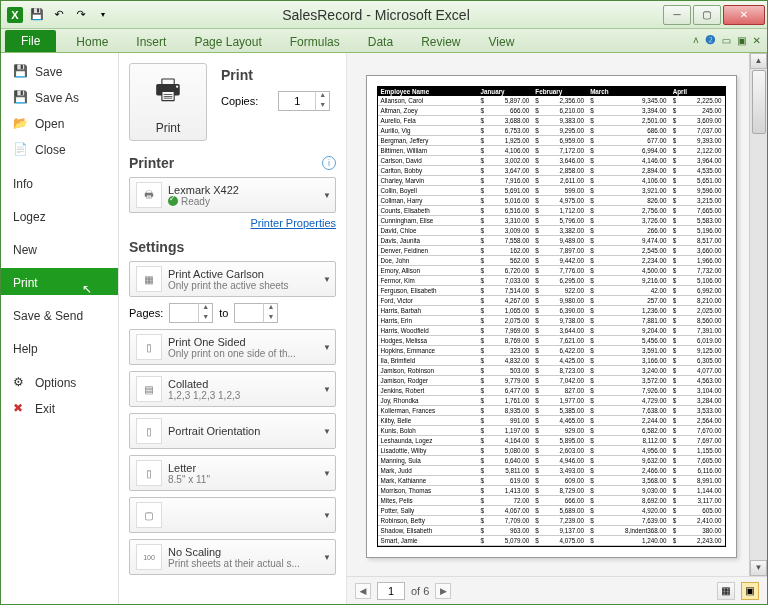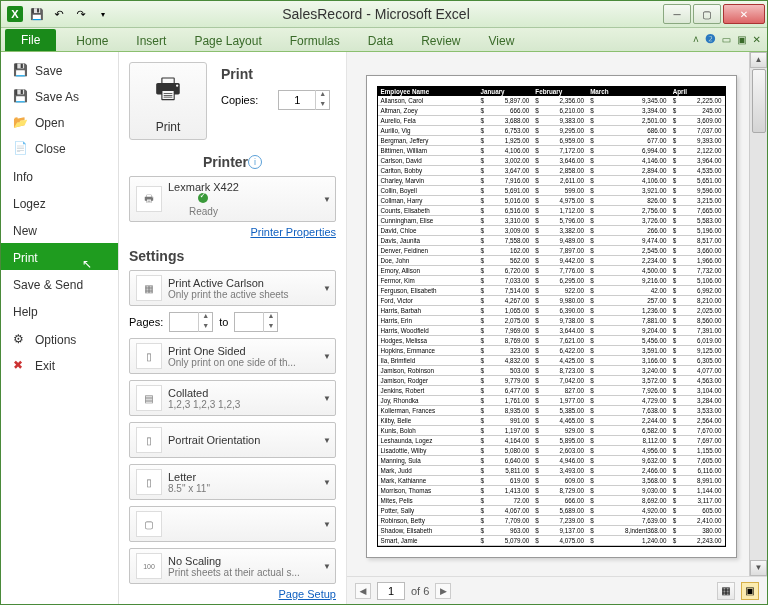--- a/index.html
+++ b/index.html
@@ -19,46 +19,46 @@
 .ribbon-tabs { height: 24px; display:flex; align-items:flex-end; background: linear-gradient(#e6f2de,#d6e8ce); border-bottom:1px solid #8bbf6f; padding:0 4px; position:relative;}
 .tab { padding: 3px 14px; font-size:12px; color:#3a6b2a; cursor:pointer; }
 .tab.file { background:#1a8a1a; color:#fff; border-radius:2px 2px 0 0; margin-right:6px; padding:4px 16px;}
 .ribbon-right { position:absolute; right:6px; top:4px; display:flex; gap:6px; align-items:center;}
 .ribbon-right span { font-size:10px; color:#3a6b2a; }
 
 
 .backstage { flex:1; display:flex; background:#fff; }
 .sidebar { width:118px; background:#fff; border-right:1px solid #e0e0e0; padding:6px 0; display:flex; flex-direction:column; }
 .side-item { padding:5px 12px; font-size:12px; color:#333; display:flex; align-items:center; gap:6px; cursor:pointer;}
-.side-item.group-gap { margin-top:0; padding-top:8px;}
+.side-item.group-gap { margin-top:6px; padding-top:8px;}
 .side-item.sel { background:#1f9c1f; color:#fff; position:relative;}
 .side-item.sel::after { content:""; position:absolute; right:-8px; top:50%; transform:translateY(-50%); border:8px solid transparent; border-left-color:#1f9c1f;}
 .side-icon { width:16px; height:16px; display:inline-block; }
 
 
 .settings-col { width:228px; padding:10px 10px 4px 10px; overflow-y:auto; border-right:1px solid #e4e4e4; font-size:11px; }
 .settings-col h2 { font-size:14px; font-weight:bold; color:#444; margin: 4px 0 6px; }
 .print-btn-area { display:flex; gap:14px; align-items:flex-start;}
 .big-print { width:78px; height:78px; border:1px solid #c8c8c8; border-radius:3px; display:flex; flex-direction:column; align-items:center; justify-content:center; gap:4px; background:linear-gradient(#fcfcfc,#f0f0f0);}
 .big-print span { font-size:12px; color:#333;}
 .copies-row { display:flex; align-items:center; gap:20px; margin-top:8px;}
 .spin { display:flex; align-items:center; border:1px solid #b8b8b8; height:20px; background:#fff;}
 .spin input { width:36px; border:0; font-size:11px; text-align:center; outline:none;}
 .spin .arrows { width:14px; display:flex; flex-direction:column; border-left:1px solid #ccc;}
 .spin .arrows div { height:10px; font-size:7px; line-height:8px; text-align:center; color:#666;}
 
-.section-head { display:flex; justify-content:center; align-items:center; margin-top:14px;}
+.section-head { display:flex; justify-content:space-between; align-items:center; margin-top:14px;}
 .section-head h2 { margin:0;}
 .info-icon { width:14px; height:14px; border:1px solid #5aa0d8; color:#5aa0d8; border-radius:50%; font-size:9px; display:flex; align-items:center; justify-content:center;}
 .combo { margin-top:6px; border:1px solid #c4c4c4; background:linear-gradient(#fdfdfd,#f2f2f2); padding:4px 18px 4px 6px; position:relative; display:flex; gap:6px; align-items:center; min-height:34px; border-radius:2px;}
 .combo .dd { position:absolute; right:4px; top:50%; transform:translateY(-50%); font-size:8px; color:#555;}
 .combo .thumb { width:26px; height:26px; display:flex; align-items:center; justify-content:center; background:#fff; border:1px solid #ddd; font-size:10px; color:#777; flex-shrink:0;}
 .combo .txt { display:flex; flex-direction:column; overflow:hidden;}
 .combo .txt .t1 { font-size:11px; color:#333; white-space:nowrap; overflow:hidden; text-overflow:ellipsis;}
-.combo .txt .t2 { font-size:10px; color:#7a7a7a; white-space:nowrap; overflow:hidden; text-overflow:ellipsis;flex-direction:column;}
+.combo .txt .t2 { font-size:10px; color:#7a7a7a; white-space:nowrap; overflow:hidden; text-overflow:ellipsis;}
 .linkish { text-align:right; color:#1060c0; font-size:11px; margin-top:4px; cursor:pointer; text-decoration:underline;}
 .pages-row { display:flex; align-items:center; gap:6px; margin-top:6px;}
 .pages-row .spin input { width:28px;}
 
 
 .preview { flex:1; display:flex; flex-direction:column; background:#f4f4f4; position:relative;}
 .preview-scroll { position:absolute; right:0; top:0; bottom:28px; width:18px; background:#eaeaea; border-left:1px solid #ccc; display:flex; flex-direction:column;}
 .preview-scroll .sbtn { height:16px; background:linear-gradient(#f8f8f8,#ddd); border:1px solid #bbb; font-size:8px; text-align:center; line-height:14px; color:#555;}
 .preview-scroll .track { flex:1; background:#e4e4e4;}
 .preview-scroll .thumb-s { width:14px; margin:1px auto; height:64px; background:linear-gradient(#f6f6f6,#d4d4d4); border:1px solid #aaa; border-radius:2px;}
@@ -271,21 +271,20 @@
        <span class="dd">▼</span>
      </div>
      <div class="combo">
        <div class="thumb" style="font-size:7px;">100</div>
        <div class="txt">
             <div class="t1">No Scaling</div>
             <div class="t2">Print sheets at their actual s...</div>
           </div>
        <span class="dd">▼</span>
      </div>
-     <div class="linkish">Page Setup</div>
    </div>
 
    <div class="preview">
      <div class="page-wrap">
        <div class="page">
          <div class="page-inner">
            <table class="data" id="preview-table">
                 <tbody>
                   <tr>
                     <th>Employee Name</th>

